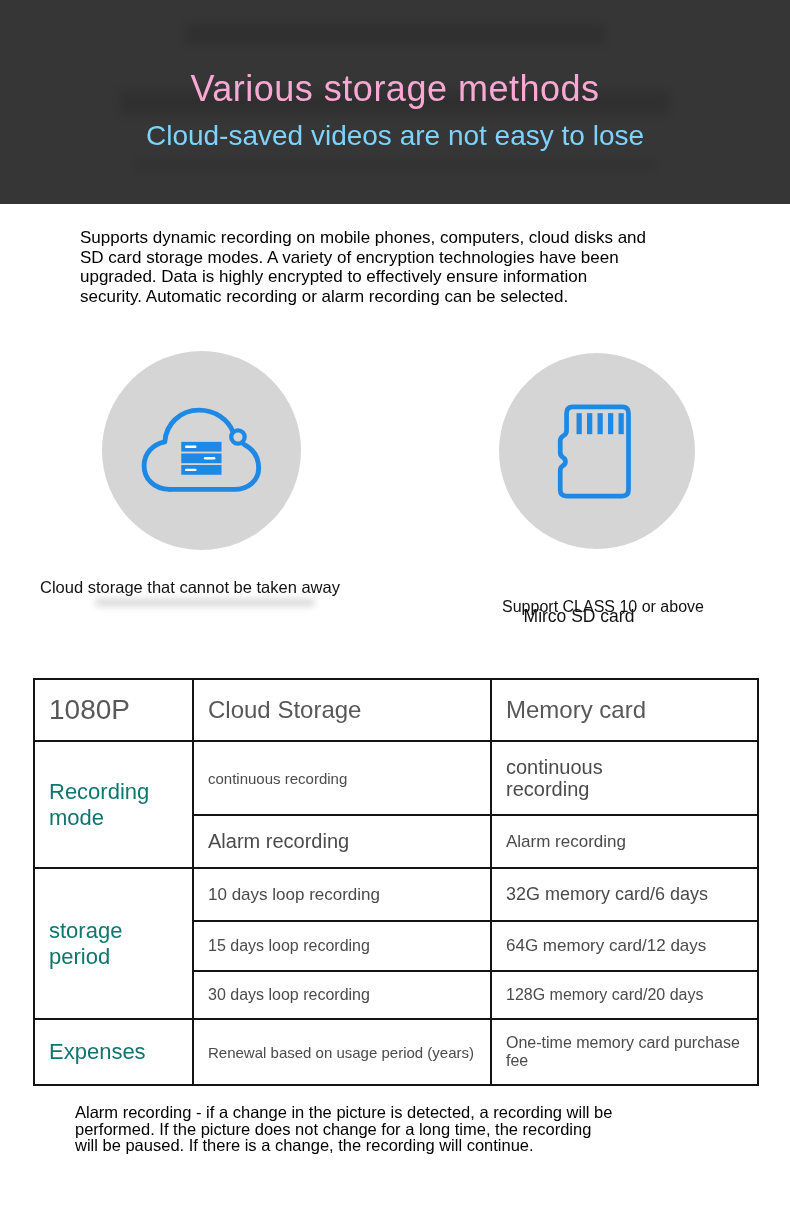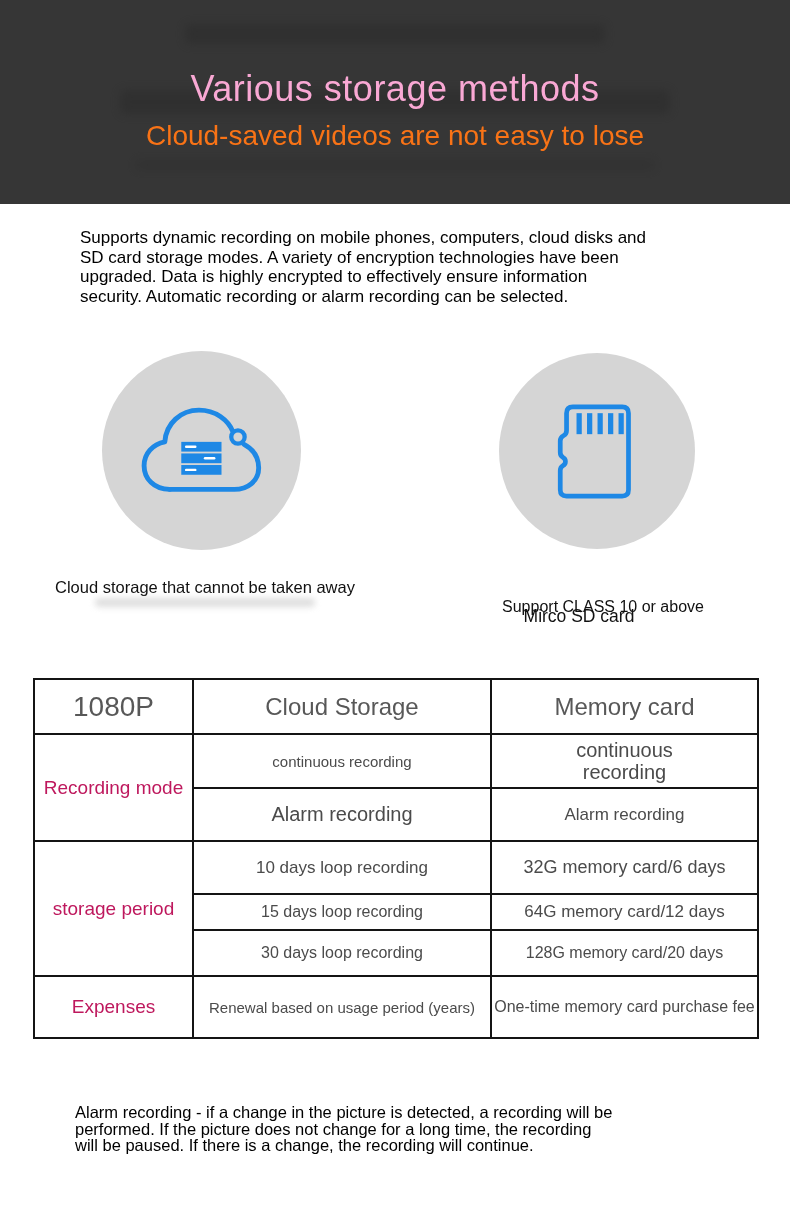--- a/index.html
+++ b/index.html
@@ -31,21 +31,21 @@
     letter-spacing: 0.5px;
     color: #f9a8d4;
     margin-top: 24px;
   }
   .banner-subtitle {
     position: absolute;
     left: 0; top: 120px;
     width: 100%;
     font-size: 28px;
     font-weight: 400;
-    color: #f97316;
+    color: #7dd3fc;
   }
   .ghost {
     position: absolute;
     left: 50%;
     transform: translateX(-50%);
     background: #2b2b2b;
     border-radius: 6px;
     filter: blur(4px);
     opacity: 0.55;
   }
@@ -74,21 +74,21 @@
     justify-content: center;
   }
   .circle-cloud { left: 102px; top: 351px; width: 199px; height: 199px; }
   .circle-sd    { left: 499px; top: 353px; width: 196px; height: 196px; }
   .icon-wrap { display: block; line-height: 0; }
 
   .caption-cloud {
     position: absolute;
     left: 40px; top: 578px;
     width: 330px;
-    text-align: center;
+    text-align: left;
     font-size: 16.5px;
     color: #111111;
   }
   .caption-ghost {
     position: absolute;
     left: 95px; top: 598px;
     width: 220px; height: 9px;
     background: #c9c9c9;
     border-radius: 4px;
     filter: blur(3px);
@@ -114,28 +114,28 @@
   
   .cmp-table {
     position: absolute;
     left: 33px; top: 678px;
     width: 724px;
     border-collapse: collapse;
     table-layout: fixed;
   }
   .cmp-table td, .cmp-table th {
     border: 2px solid #141414;
-    text-align: center;
+    text-align: left;
     vertical-align: middle;
-    padding: 2px;
+    padding: 14px;
     font-weight: 400;
   }
   .hdr        { font-size: 24px; color: #585858; }
   .hdr-res    { font-size: 28px; color: #585858; }
-  .row-label  { font-size: 19px; color: #be185d; margin-top: 41px; }
+  .row-label  { font-size: 22px; color: #0f766e; margin-top: 41px; }
   .t-15 { font-size: 15px;  color: #4b4b4b; }
   .t-16 { font-size: 16px;  color: #4b4b4b; }
   .t-17 { font-size: 17px;  color: #4b4b4b; }
   .t-18 { font-size: 18px;  color: #4b4b4b; }
   .t-20 { font-size: 20px;  color: #4b4b4b; }
   .wrap-narrow {
     display: inline-block;
     max-width: 125px;
     font-size: 20px;
     line-height: 1.1;

